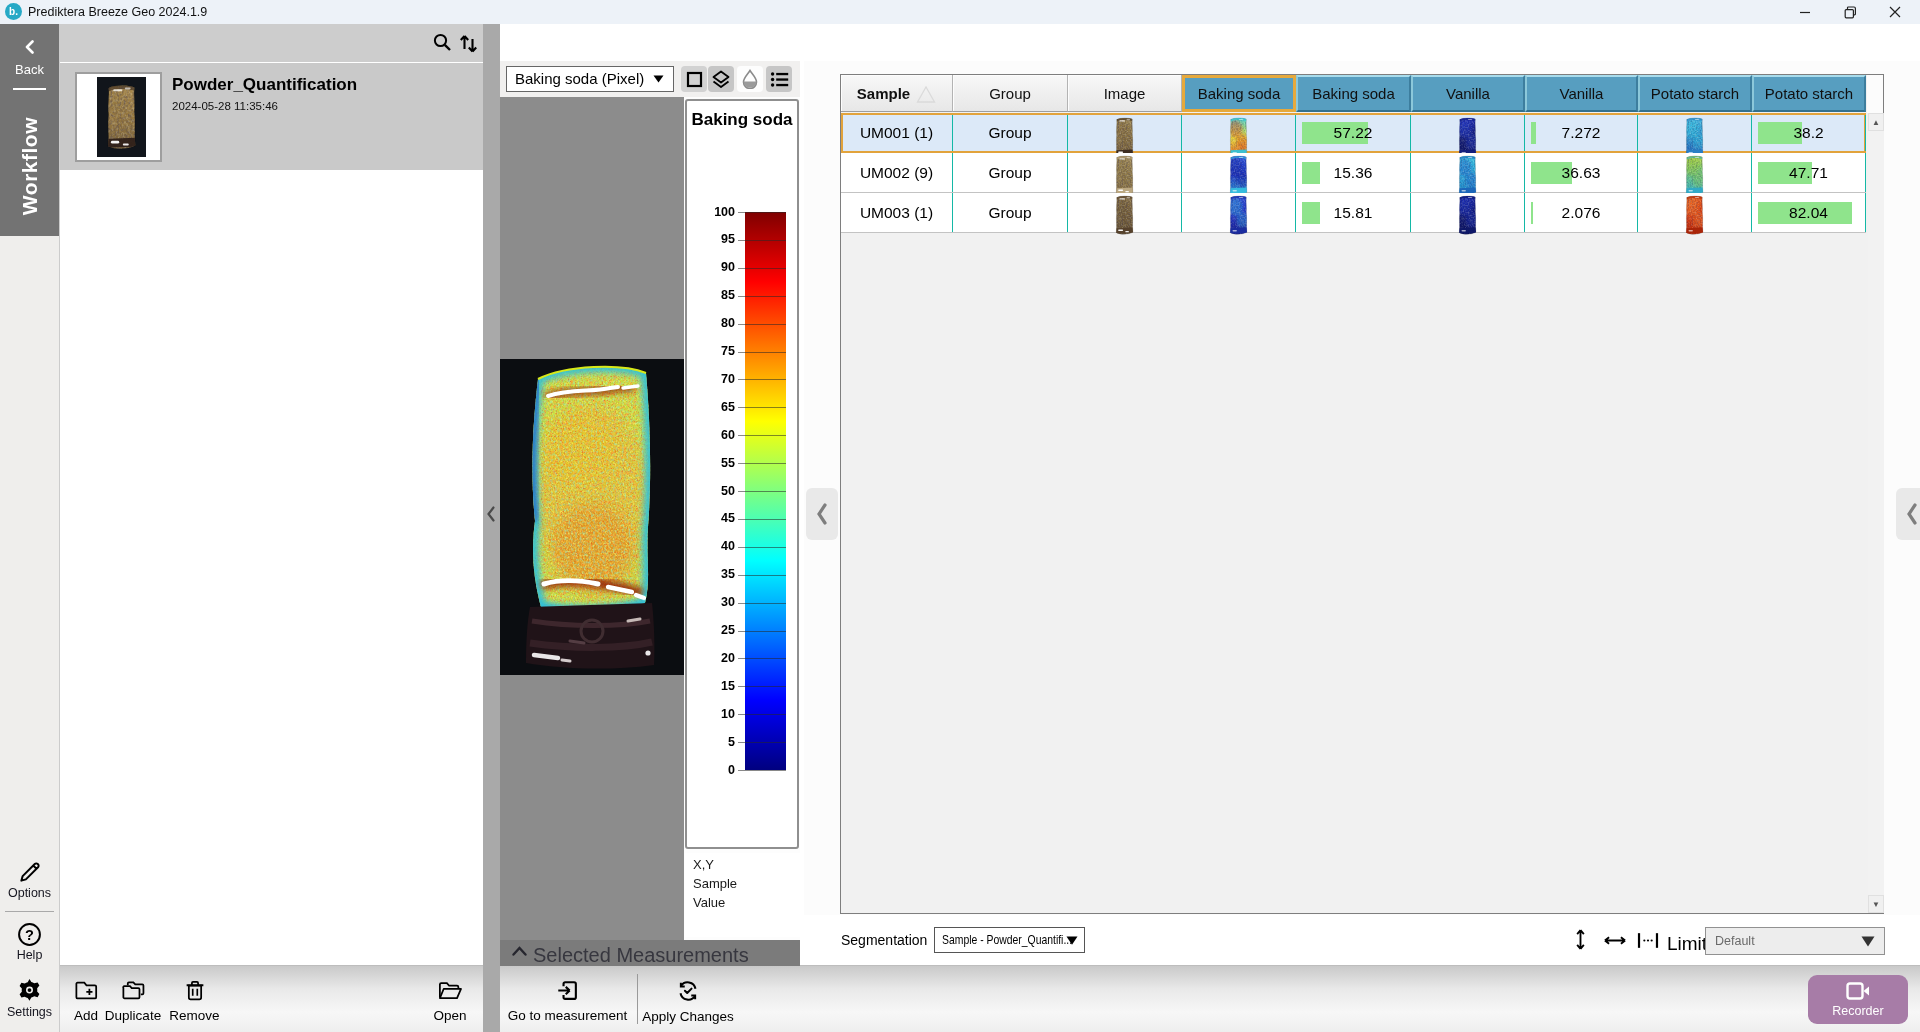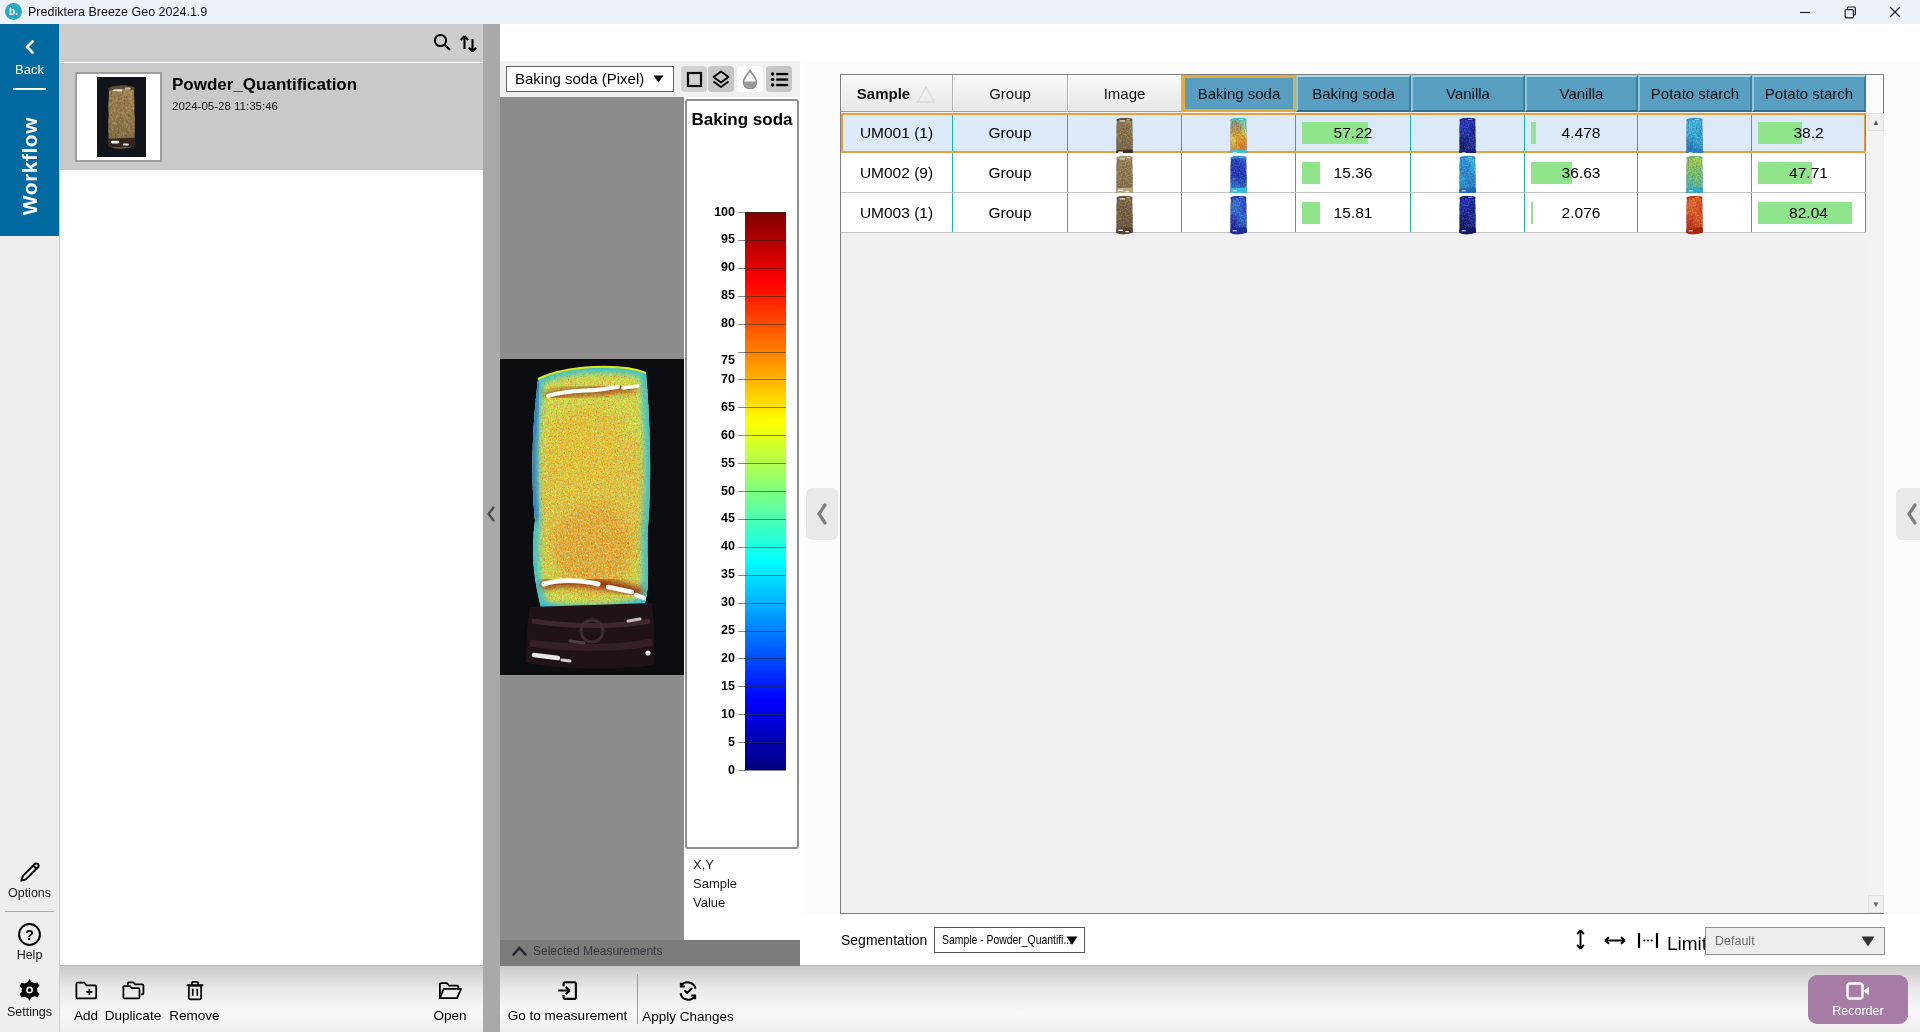--- a/index.html
+++ b/index.html
@@ -10,21 +10,21 @@
 
   
   #titlebar { left:0; top:0; width:1920px; height:24px; background:#edf2f8; }
   #logo { left:5px; top:3px; width:17px; height:17px; border-radius:50%; background:#27a9c6;
     color:#fff; font-size:10px; font-weight:bold; text-align:center; line-height:17px; }
   #wintitle { left:28px; top:0; height:24px; line-height:24px; font-size:12.5px; color:#111; }
   .winbtn { top:0; width:34px; height:24px; display:flex; align-items:center; justify-content:center; }
 
   
   #sidebar { left:0; top:24px; width:60px; height:1008px; background:#efeeec; border-right:1px solid #cccccc; }
-  #sidebar-green { left:0; top:0; width:59px; height:212px; background:#0369a1; color:#fff;text-decoration:underline; }
+  #sidebar-green { left:0; top:0; width:59px; height:212px; background:#737373; color:#fff;text-decoration:underline; }
   #back-chev { left:0; top:16px; width:59px; display:flex; justify-content:center; }
   #back-label { left:0; top:38px; width:59px; text-align:center; font-size:13px; color:#fff; }
   #side-divider { left:13px; top:64px; width:33px; height:2px; background:#fff; }
   #workflow-label { left:0; top:72px; width:59px; height:140px; display:flex; align-items:center; justify-content:center; }
   #workflow-label span { writing-mode:vertical-rl; transform:rotate(180deg); font-size:21px; font-weight:bold; color:#fff; letter-spacing:.5px; }
   .side-item { left:0; width:59px; text-align:center; }
   .side-item .lbl { display:block; font-size:12.5px; color:#15151f; margin-top:1px; }
   #side-divider2 { left:5px; top:887px; width:49px; height:1px; background:#a9a9a9; }
 
   
@@ -58,21 +58,21 @@
   #colorbar-zone { left:684px; top:97px; width:116px; height:843px; background:#fdfdfd; }
   #colorbar-panel { left:1px; top:2px; width:114px; height:750px; background:#fff; border:2px solid #8f8f8f; border-radius:3px; }
   #colorbar-title { left:0; top:9px; width:110px; text-align:center; font-size:17px; font-weight:bold; color:#000; }
   #cbar { left:58px; top:111px; width:41px; height:558px; }
   .cbar-tick-label { position:absolute; right:62px; width:40px; text-align:right; font-size:12.5px; font-weight:700; color:#000; }
   .cbar-tick-line { position:absolute; left:51px; width:48px; height:1px; background:rgba(40,40,40,.55); }
   #xy-panel { left:1px; top:756px; width:116px; height:84px; background:#fff; }
   #xy-panel div { margin:0 0 0 8px; padding-top:5px; line-height:14px; font-size:13px; color:#1a1a1a; }
   #selmeas-bar { left:500px; top:940px; width:300px; height:26px; background:#7b7b7b; z-index:5; }
   #selmeas-chev { left:12px; top:6px; }
-  #selmeas-label { left:33px; top:4px; font-size:12px; color:#37373f; }
+  #selmeas-label { left:33px; top:4px; font-size:20px; color:#37373f; }
 
   
   #right-zone { left:804px; top:61px; width:1116px; height:904px; background:#fcfcfc; }
   .handle { width:32px; height:52px; background:#e9e9e9; border-radius:6px; display:flex; align-items:center; justify-content:center; }
   #handle-left { left:806px; top:488px; z-index:4; }
   #handle-right { left:1896px; top:488px; z-index:4; }
   #table-container { left:840px; top:74px; width:1044px; height:840px; background:#f1f1f1; border:1px solid #7e7e7e; }
   .th { position:absolute; top:0; height:37px; display:flex; align-items:center; justify-content:center;
     font-size:15px; color:#101010; }
   .th.plain { background:linear-gradient(#f8f8f8,#e7e7e7); border-right:1px solid #b3b3b3; border-bottom:1px solid #9d9d9d; box-shadow:inset 1px 1px 0 #fdfdfd; }
@@ -369,21 +369,21 @@
     <div class="cbar-tick-label" style="top: 103.5px;">100</div>
         <div class="cbar-tick-line" style="top: 111px;"></div>
         <div class="cbar-tick-label" style="top: 131.4px;">95</div>
         <div class="cbar-tick-line" style="top: 138.9px;"></div>
         <div class="cbar-tick-label" style="top: 159.3px;">90</div>
         <div class="cbar-tick-line" style="top: 166.8px;"></div>
         <div class="cbar-tick-label" style="top: 187.2px;">85</div>
         <div class="cbar-tick-line" style="top: 194.7px;"></div>
         <div class="cbar-tick-label" style="top: 215.1px;">80</div>
         <div class="cbar-tick-line" style="top: 222.6px;"></div>
-        <div class="cbar-tick-label" style="top: 252px;">75</div>
+        <div class="cbar-tick-label" style="top: 243px;">75</div>
         <div class="cbar-tick-line" style="top: 250.5px;"></div>
         <div class="cbar-tick-label" style="top: 270.9px;">70</div>
         <div class="cbar-tick-line" style="top: 278.4px;"></div>
         <div class="cbar-tick-label" style="top: 298.8px;">65</div>
         <div class="cbar-tick-line" style="top: 306.3px;"></div>
         <div class="cbar-tick-label" style="top: 326.7px;">60</div>
         <div class="cbar-tick-line" style="top: 334.2px;"></div>
         <div class="cbar-tick-label" style="top: 354.6px;">55</div>
         <div class="cbar-tick-line" style="top: 362.1px;"></div>
         <div class="cbar-tick-label" style="top: 382.5px;">50</div>
@@ -552,21 +552,21 @@
                 <rect width="26" height="42" filter="url(#bnL)" opacity="0.22"></rect>
                 <path d="M4.6 34.2 L21.4 33.6 L21.6 39 L4.4 39.4 Z" fill="#13207e" opacity="0.92"></path>
                 <path d="M5.2 2.2 L20.8 2.2 L20.7 5.2 C16 3.6 10 3.6 5.3 5.5 Z" fill="#13207e" opacity="0.55"></path>
               </g>
               <rect x="7" y="36" width="4.4" height="1.4" rx="0.7" fill="#fff" opacity="0.6"></rect>
               <rect x="13.5" y="2.9" width="4" height="1.2" rx="0.5" fill="#fff" opacity="0.5"></rect>
             </svg>
           </div>
           <div class="cell" style="left: 682px; width: 113px;">
             <div class="bar" style="width: 5.06014px; background: rgb(143, 228, 140);"></div>
-            <div class="val">4.478</div>
+            <div class="val">7.272</div>
           </div>
           <div class="cell img" style="left: 795px; width: 114px;">
             <svg width="27" height="42" viewBox="0 0 26 42">
               <defs>
                 <linearGradient id="bg4" x1="0" y1="0" x2="0" y2="1">
                   <stop offset="0" stop-color="#43b6e0"></stop>
                   <stop offset="0.5" stop-color="#2a96d0"></stop>
                   <stop offset="1" stop-color="#2161ba"></stop>
                 </linearGradient>
                 <clipPath id="bg4c">

